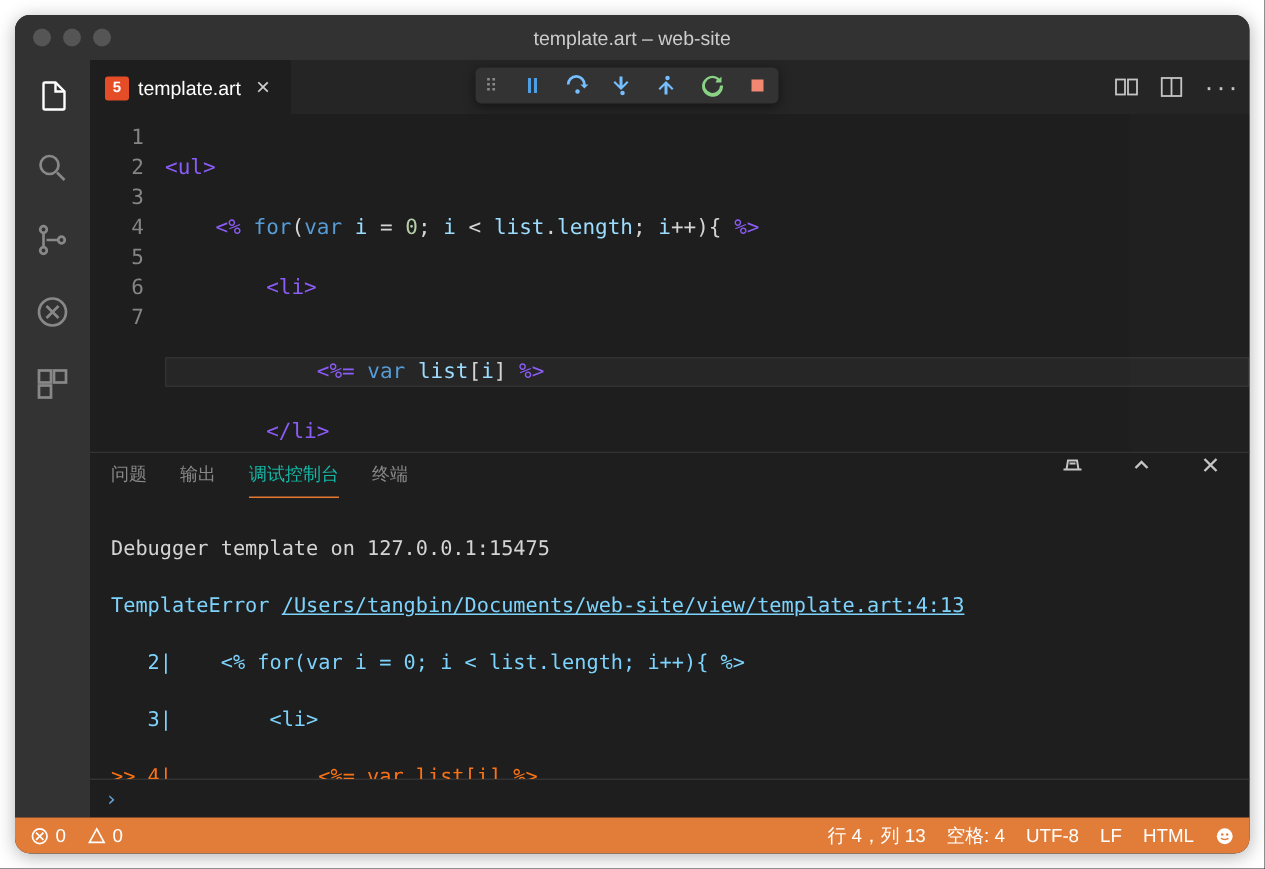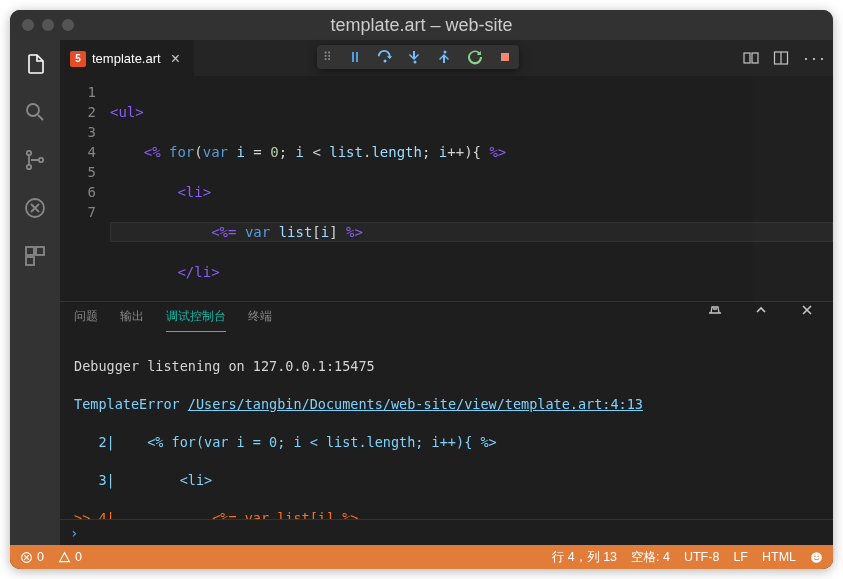--- a/index.html
+++ b/index.html
@@ -1,21 +1,21 @@
 <!DOCTYPE html>
 <html><head>
 <meta charset="utf-8">
 <style>
   * { box-sizing: border-box; margin: 0; padding: 0; }
   body { font-family: -apple-system, "Helvetica Neue", sans-serif; background: #fff; width: 843px; height: 579px; overflow: hidden; }
   .window { position: relative; width: 823px; height: 559px; margin: 10px; background: #1e1e1e; border-radius: 10px; overflow: hidden; box-shadow: 0 2px 12px rgba(0,0,0,.3); display: flex; flex-direction: column; }
   .titlebar { height: 30px; background: #323233; display: flex; align-items: center; position: relative; }
   .traffic { display: flex; gap: 8px; margin-left: 12px; }
   .dot { width: 12px; height: 12px; border-radius: 50%; background: #555; }
-  .title { position: absolute; left: 0; right: 0; text-align: center; color: #ccc; font-size: 18px; pointer-events: none; }
+  .title { position: absolute; left: 0; right: 0; text-align: center; color: #ccc; font-size: 13px; pointer-events: none; }
   .body { flex: 1; display: flex; min-height: 0; }
   .activity { width: 50px; background: #333333; display: flex; flex-direction: column; align-items: center; padding-top: 10px; gap: 20px; }
   .activity .item { width: 28px; height: 28px; color: #888; display: flex; align-items: center; justify-content: center; cursor: pointer; }
   .activity .item.active { color: #fff; }
   .activity svg { width: 24px; height: 24px; }
   .main { flex: 1; display: flex; flex-direction: column; min-height: 0; }
   .tabs { height: 36px; background: #252526; display: flex; align-items: stretch; position: relative; }
   .tab { display: flex; align-items: center; padding: 0 10px; background: #1e1e1e; color: #fff; font-size: 13px; gap: 6px; border-top: 1px solid #1e1e1e; }
   .tab .iconh { width: 16px; height: 16px; background: #e44d26; border-radius: 2px; color: #fff; font-size: 10px; font-weight: bold; display: flex; align-items: center; justify-content: center; }
   .tab .close { color: #ccc; cursor: pointer; padding: 0 4px; font-size: 16px; }
@@ -23,21 +23,21 @@
   .tabs-right .act { cursor: pointer; display: flex; align-items: center; }
   .tabs-right svg { width: 16px; height: 16px; }
   .debug-toolbar { position: absolute; left: 307px; top: 35px; background: #333333; border-radius: 4px; display: flex; align-items: center; padding: 4px 6px; gap: 14px; box-shadow: 0 2px 8px rgba(0,0,0,.5); z-index: 10; }
   .debug-toolbar .grip { color: #888; cursor: grab; font-size: 12px; letter-spacing: 1px; }
   .debug-toolbar .btn { width: 16px; height: 16px; cursor: pointer; display: flex; align-items: center; justify-content: center; }
   .debug-toolbar svg { width: 16px; height: 16px; }
   .editor { flex: 0 0 225px; background: #1e1e1e; display: flex; font-family: Menlo, Consolas, monospace; font-size: 14px; overflow: hidden; position: relative; }
   .gutter { width: 50px; text-align: right; color: #858585; padding: 6px 14px 0 0; line-height: 20px; user-select: none; }
   .code { flex: 1; padding: 6px 0 0 0; line-height: 20px; color: #d4d4d4; white-space: pre; position: relative; }
   .code .line { height: 20px; }
-  .code .hl { background: rgba(255,255,255,.04); box-shadow: inset 0 0 0 1px rgba(255,255,255,.06); }
+  .code .hl { background: rgba(255,255,255,.04); box-shadow: inset 0 0 0 1px rgba(255,255,255,.06); margin-top: 16px; }
   .tok-tag { color: #8b5cf6; }
   .tok-kw { color: #569cd6; }
   .tok-num { color: #b5cea8; }
   .tok-id { color: #9cdcfe; }
   .minimap { position: absolute; right: 0; top: 0; width: 80px; height: 100%; background: rgba(255,255,255,0.01); }
   .panel { flex: 1; background: #1e1e1e; border-top: 1px solid #333; display: flex; flex-direction: column; min-height: 0; }
   .panel-tabs { display: flex; align-items: flex-start; padding: 0 14px; height: 34px; gap: 22px; font-size: 12px; color: #888; }
   .panel-tabs .ptab { cursor: pointer; padding: 6px 0; }
   .panel-tabs .ptab.active { color: #14b8a6; border-bottom: 1px solid #e37933; }
   .panel-tabs .spacer { flex: 1; }
@@ -203,21 +203,21 @@
                 <path d="M4 10l4-4 4 4"></path>
               </svg>
             </span>
           <span class="picon">
               <svg viewBox="0 0 16 16" stroke="currentColor" stroke-width="1.6">
                 <path d="M4 4l8 8M12 4l-8 8"></path>
               </svg>
             </span>
         </div>
         <div class="console">
-<div>Debugger listening on 127.0.0.1:15475</div>
+<div>Debugger template on 127.0.0.1:15475</div>
 <div class="err"><span>TemplateError </span><span class="link">/Users/tangbin/Documents/web-site/view/template.art:4:13</span></div>
 <div class="err">   2|    &lt;% for(var i = 0; i &lt; list.length; i++){ %&gt;</div>
 <div class="err">   3|        &lt;li&gt;</div>
 <div class="err marker">&gt;&gt; 4|            &lt;%= var list[i] %&gt;</div>
 
 
 
 
 
 

